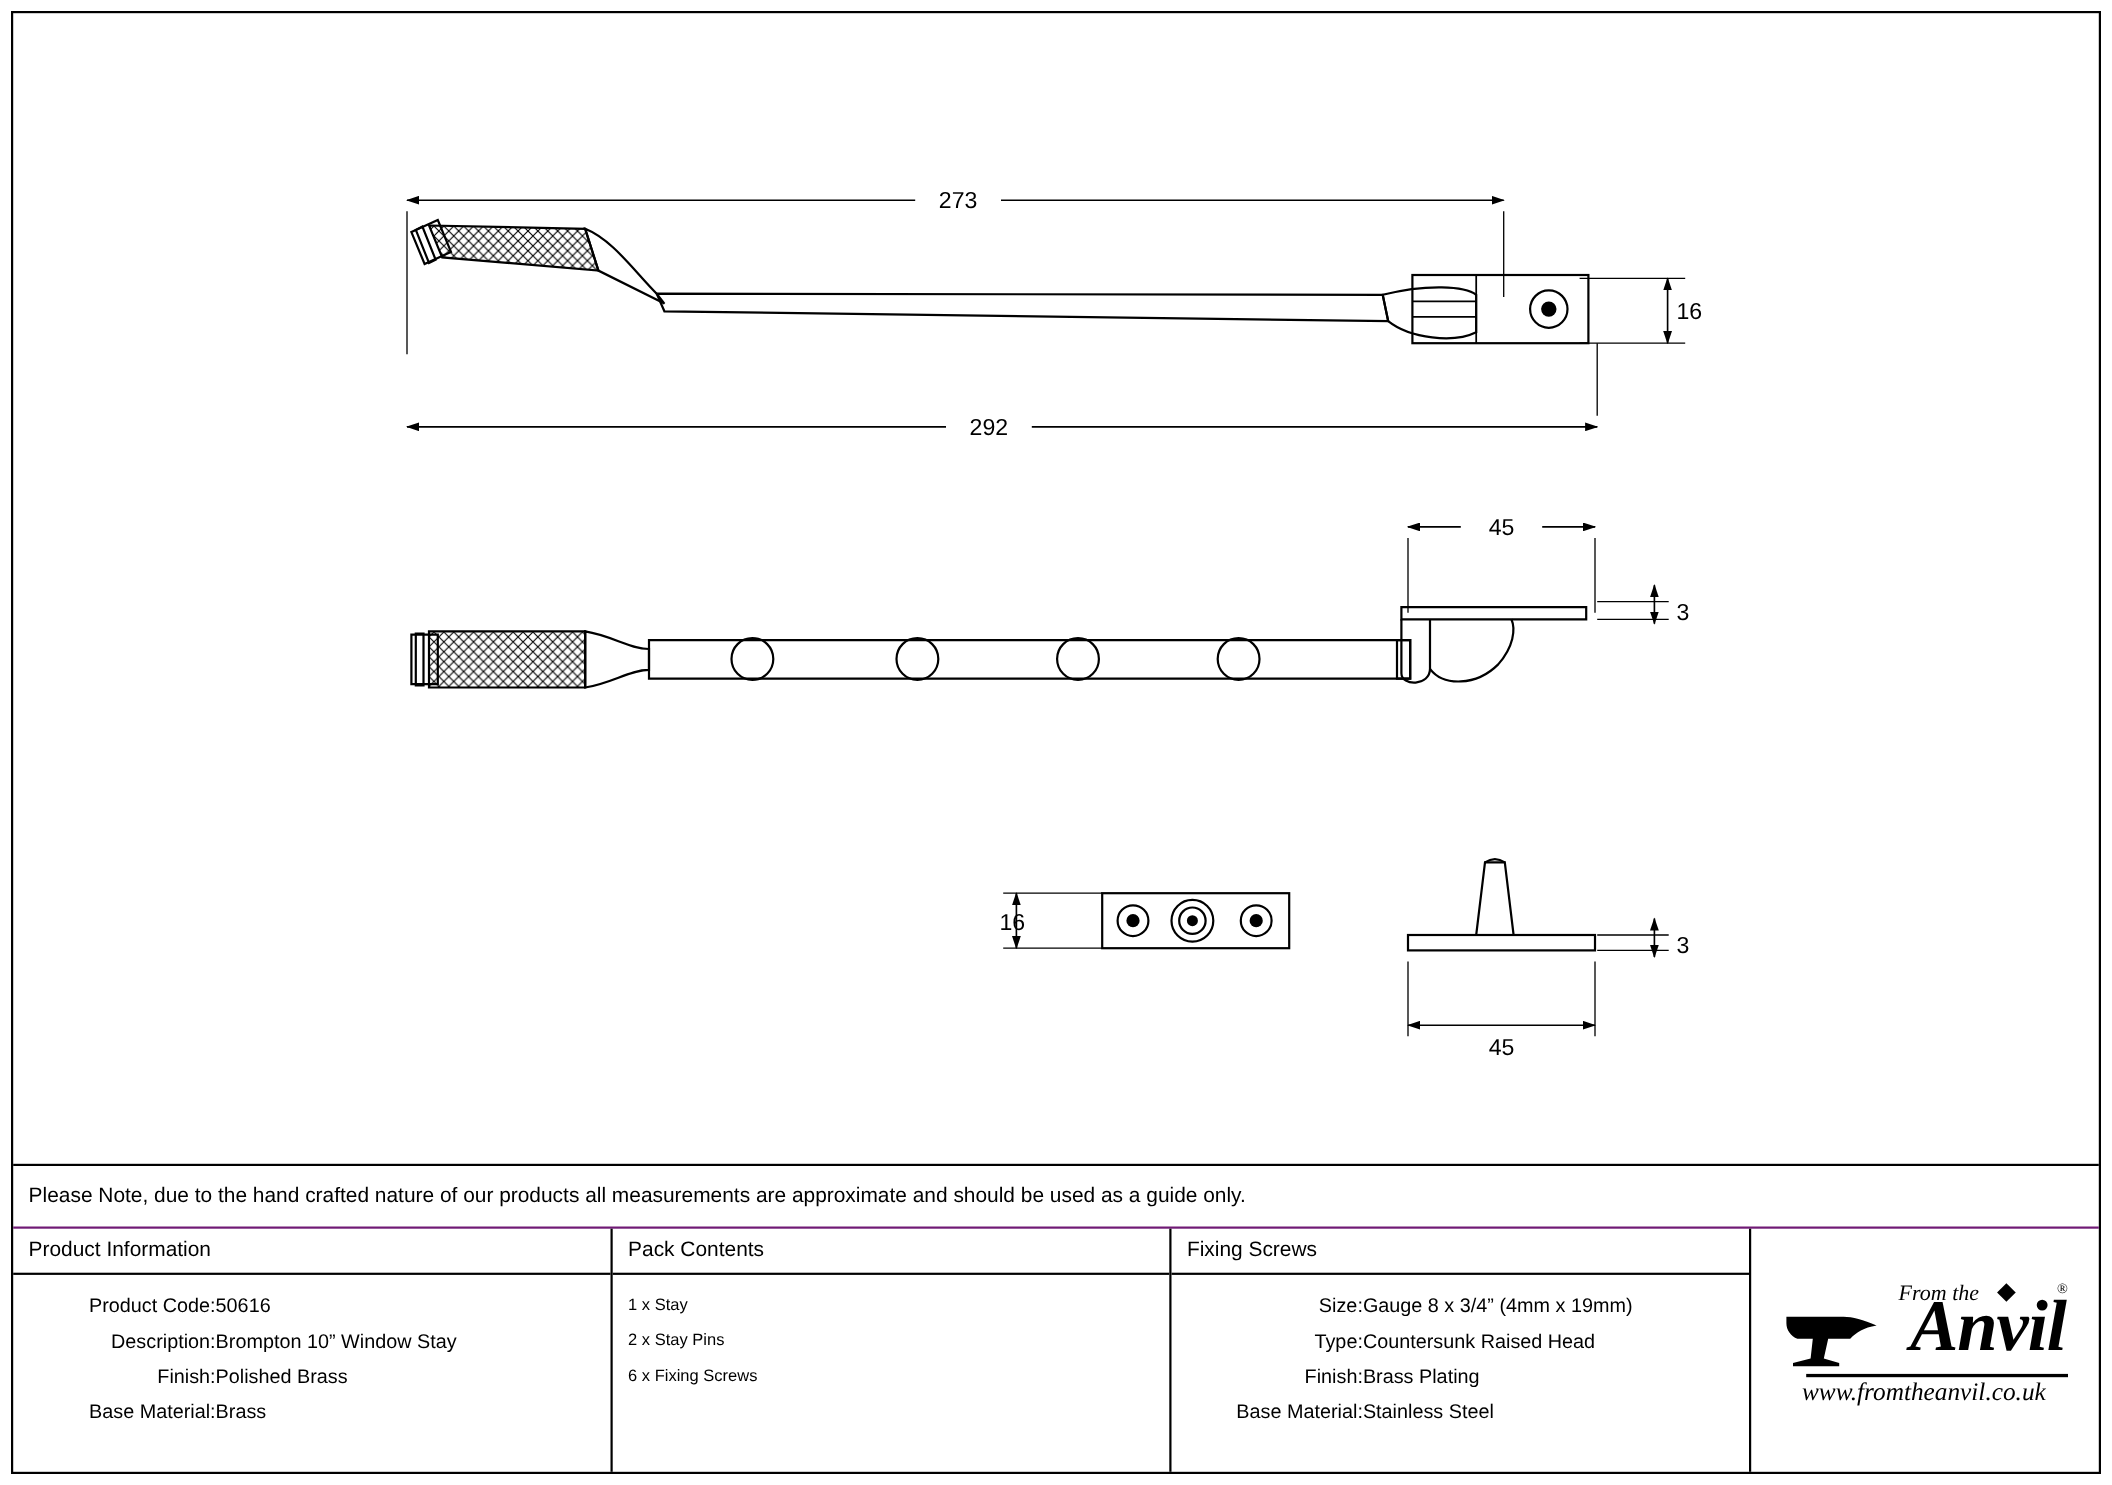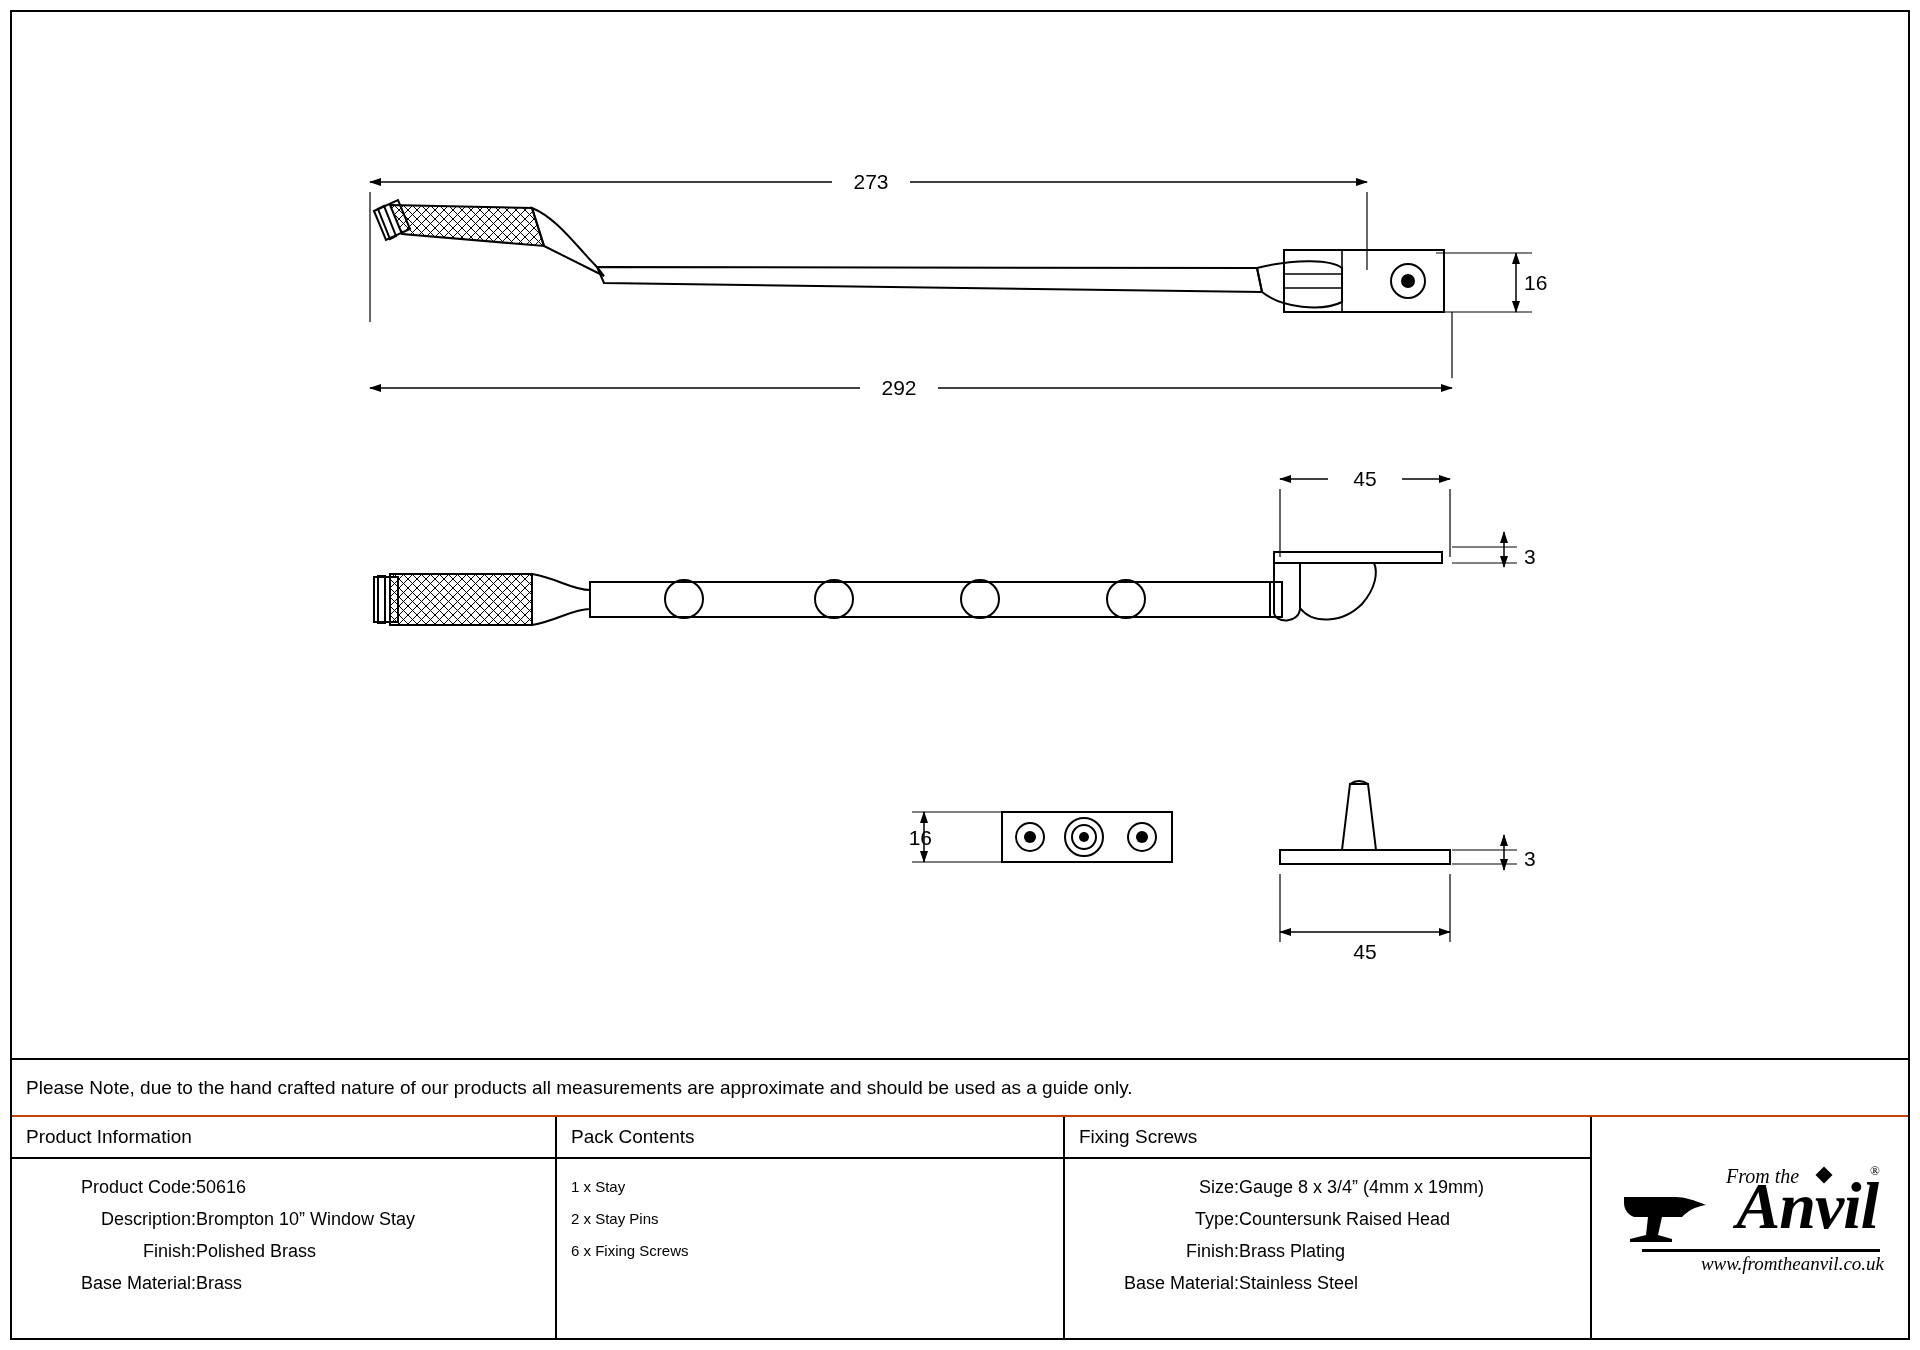--- a/index.html
+++ b/index.html
@@ -41,21 +41,21 @@
     align-items: center;
     padding-left: 14px;
     font-size: 19px;
     text-align: center;
   }
   
   #info-table {
     position: absolute;
     left: 0; top: 1103px;
     width: 1896px; height: 223px;
-    border-top: 2px solid #c2410c;
+    border-top: 2px solid #701a75;
     display: flex;
   }
   .col {
     position: relative;
     height: 100%;
     border-right: 2px solid #000;
   }
   .col:last-child { border-right: none; }
   .col-head {
     height: 42px;
@@ -128,22 +128,22 @@
   #logo-rule {
     position: absolute;
     left: 28px; top: 96px;
     width: 238px; height: 3px;
     background: #000;
   }
   #logo-url {
     position: absolute;
     left: 0; top: 100px;
     width: 270px;
-    text-align: right;
-    font-size: 19px;
+    text-align: center;
+    font-size: 23px;
     font-style: italic;
     font-family: "Liberation Serif", serif;
   }
   #logo-mark {
     position: absolute;
     left: 8px; top: 30px;
     width: 86px; height: 60px;
   }
 </style>
 </head>

